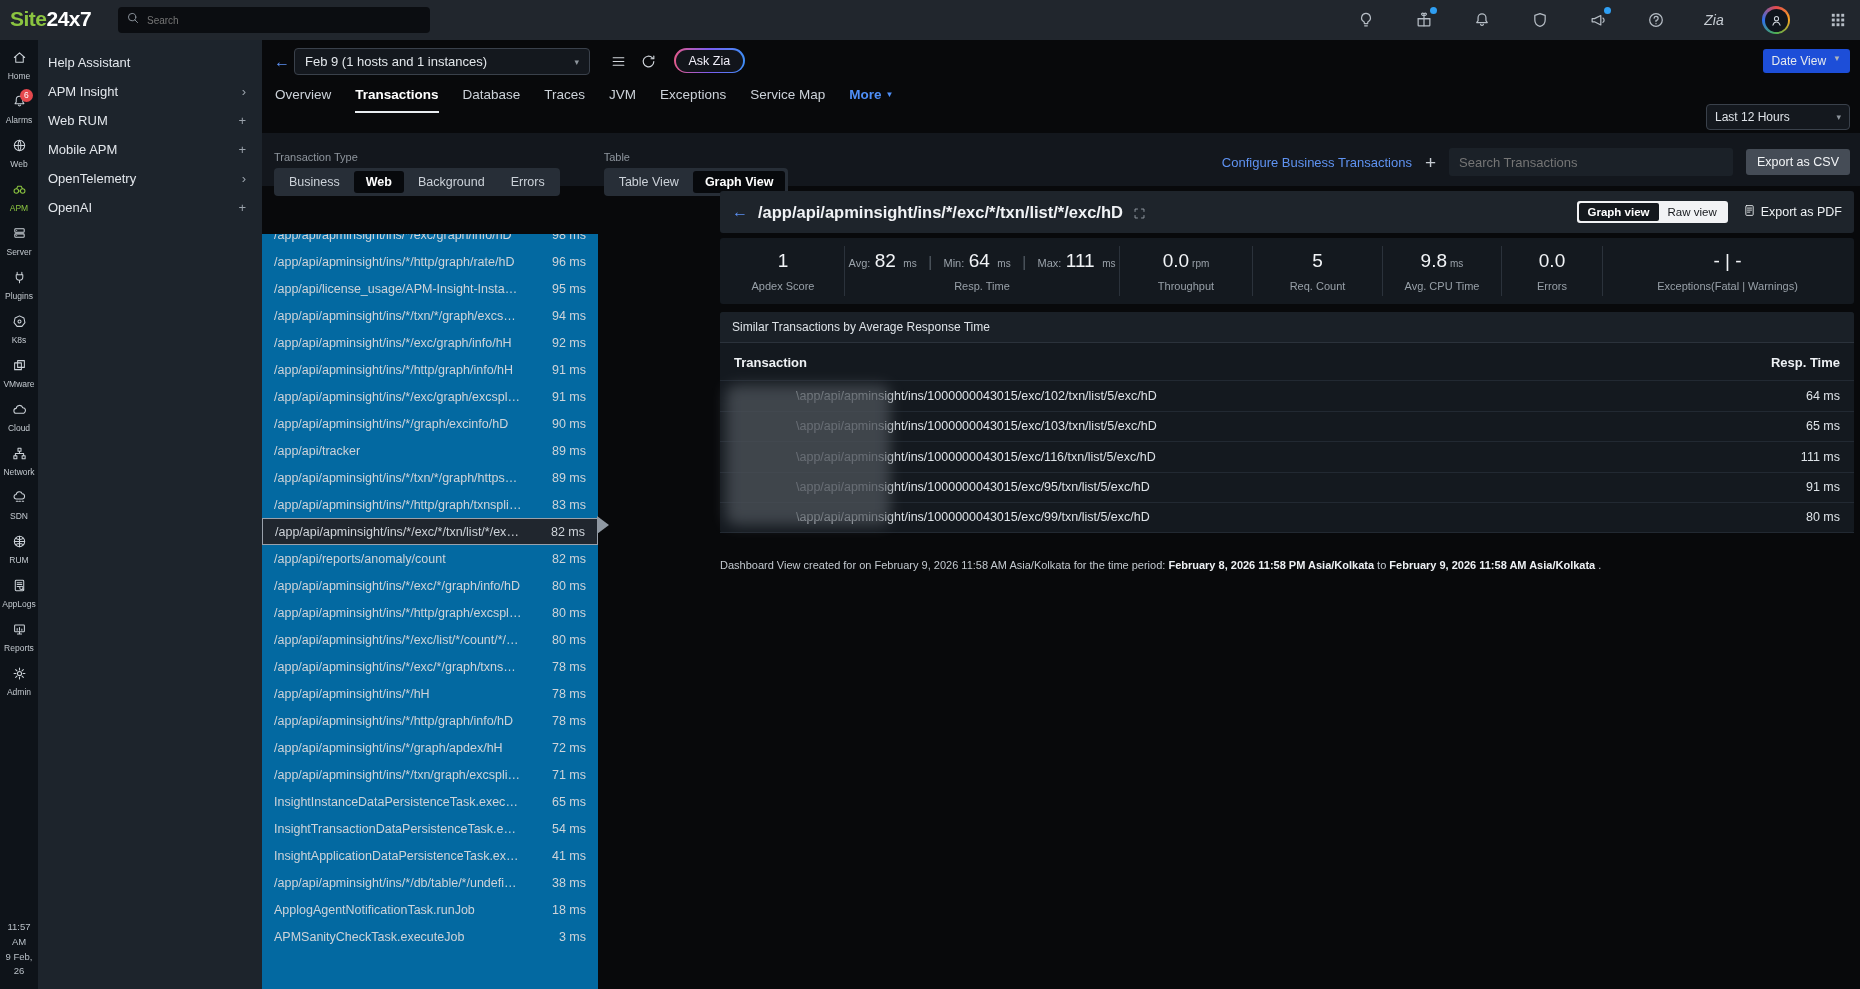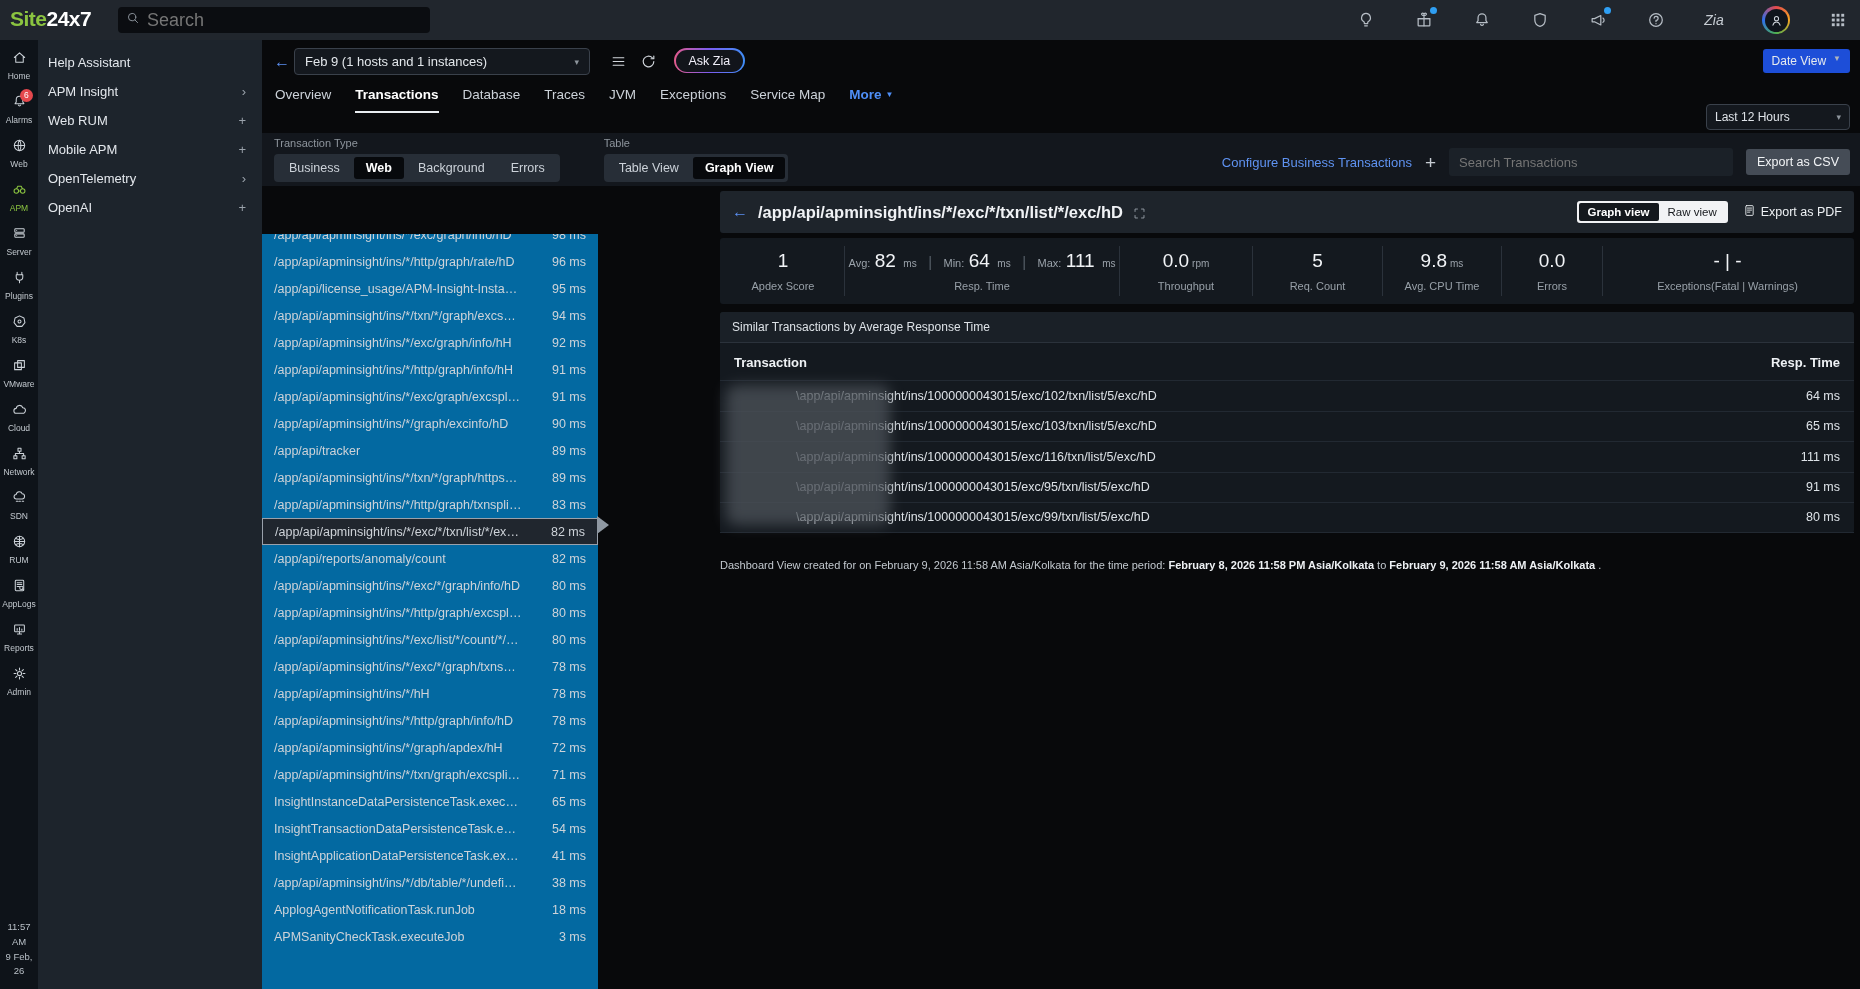--- a/index.html
+++ b/index.html
@@ -6,21 +6,21 @@
   body { width:1860px; height:989px; position:relative; background:#08090b;
          font-family:"Liberation Sans", sans-serif; overflow:hidden; color:#dfe3e8; }
 
   
   .topbar { position:absolute; inset:0 0 auto 0; height:40px; background:#21262d; z-index:5; }
   .logo { position:absolute; left:10px; top:7px; font-size:21px; font-weight:bold; letter-spacing:-.5px; }
   .logo .g { color:#8bc440; } .logo .w { color:#ffffff; }
   .gsearch { position:absolute; left:118px; top:7px; width:312px; height:26px; background:#0b0d11;
              border-radius:4px; display:flex; align-items:center; padding:0 8px; gap:7px; color:#8e959d; }
   .gsearch svg { width:14px; height:14px; }
-  .gsearch input { flex:1; background:transparent; border:0; outline:0; color:#cfd4da; font-size:18px; }
+  .gsearch input { flex:1; background:transparent; border:0; outline:0; color:#cfd4da; font-size:10px; }
   .tb-icons { position:absolute; right:12px; top:0; height:40px; display:flex; align-items:center; gap:38px; }
   .tb-icon { position:relative; width:20px; height:20px; color:#b6bdc5; display:flex; align-items:center; justify-content:center; }
   .tb-icon svg { width:18px; height:18px; }
   .tb-icon .dot { position:absolute; top:-3px; right:-3px; width:7px; height:7px; border-radius:50%; background:#2f9ff3; }
   .zia-text { font-style:italic; font-size:14px; color:#c6ccd3; }
   .avatar-ring { width:28px; height:28px; border-radius:50%; display:flex; align-items:center; justify-content:center;
                  background:conic-gradient(#e5484d,#f5a623,#4caf50,#2f6fed,#e5484d); }
   .avatar-inner { width:23px; height:23px; border-radius:50%; background:#10151c; color:#cfd5db;
                   display:flex; align-items:center; justify-content:center; }
   .avatar-inner svg { width:15px; height:15px; }
@@ -64,21 +64,21 @@
   .tabs { position:absolute; left:13px; top:47px; display:flex; gap:24px; font-size:13.5px; color:#ccd2d9; align-items:flex-start; }
   .tab { padding-bottom:9px; cursor:pointer; white-space:nowrap; }
   .tab.active { color:#fff; font-weight:bold; border-bottom:2px solid #e9edf1; }
   .tab.more { color:#4f8ff7; font-weight:bold; display:flex; align-items:center; gap:4px; }
   .tab.more .mcaret { font-size:8px; }
   .timerange { position:absolute; right:10px; top:64px; width:144px; height:25px; border:1px solid #3a414b; border-radius:4px;
                background:#14181e; font-size:12px; color:#dfe3e8; display:flex; align-items:center;
                justify-content:space-between; padding:12px 8px; cursor:pointer; }
 
   
-  .filterbar { position:absolute; left:0; right:0; top:93px; height:53px; background:#13171d; padding:4px 12px; }
+  .filterbar { position:absolute; left:0; right:0; top:93px; height:53px; background:#13171d; padding:18px 12px; }
   .fgroups { display:flex; gap:44px; }
   .fgroup-label { font-size:11px; color:#8e959d; margin-bottom:5px; }
   .pill-group { background:#272e37; border-radius:4px; padding:3px; display:inline-flex; gap:2px;text-align:center; }
   .pill { padding:4px 12px; border-radius:3px; font-size:12.5px; color:#ccd2d9; cursor:pointer; white-space:nowrap; }
   .pill.sel { background:#07090c; color:#fff; font-weight:bold; }
   .fb-right { position:absolute; right:10px; bottom:10px; display:flex; align-items:center; gap:13px; }
   .config-link { color:#5f93f2; font-size:13px; cursor:pointer; }
   .plus-ic { color:#c6ccd3; font-size:19px; font-weight:300; cursor:pointer; line-height:1; }
   .txn-search { width:284px; height:28px; background:#1b2128; border-radius:3px; border:0; outline:0;
                 padding:0 10px; color:#cfd4da; font-size:13px; }

